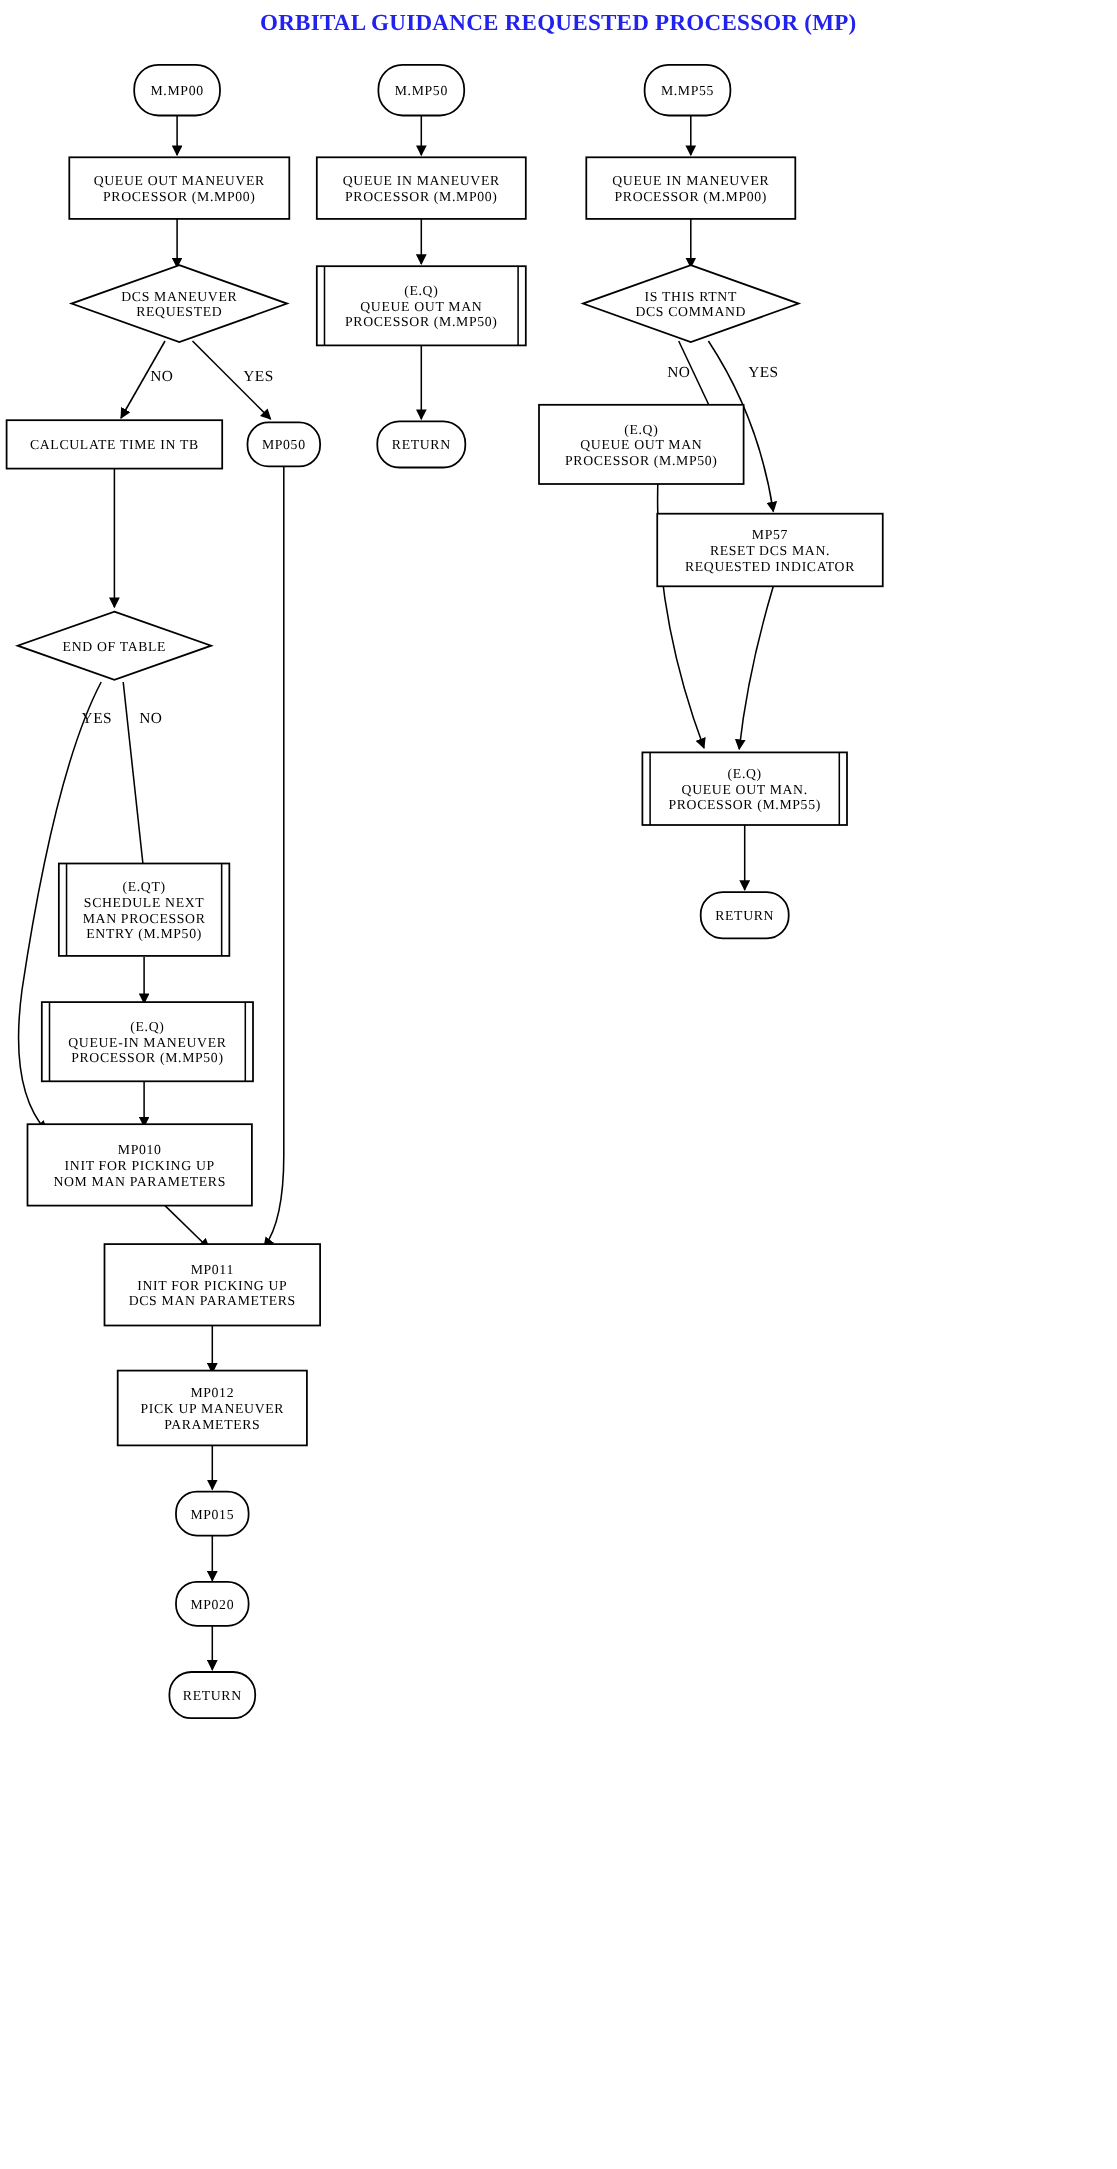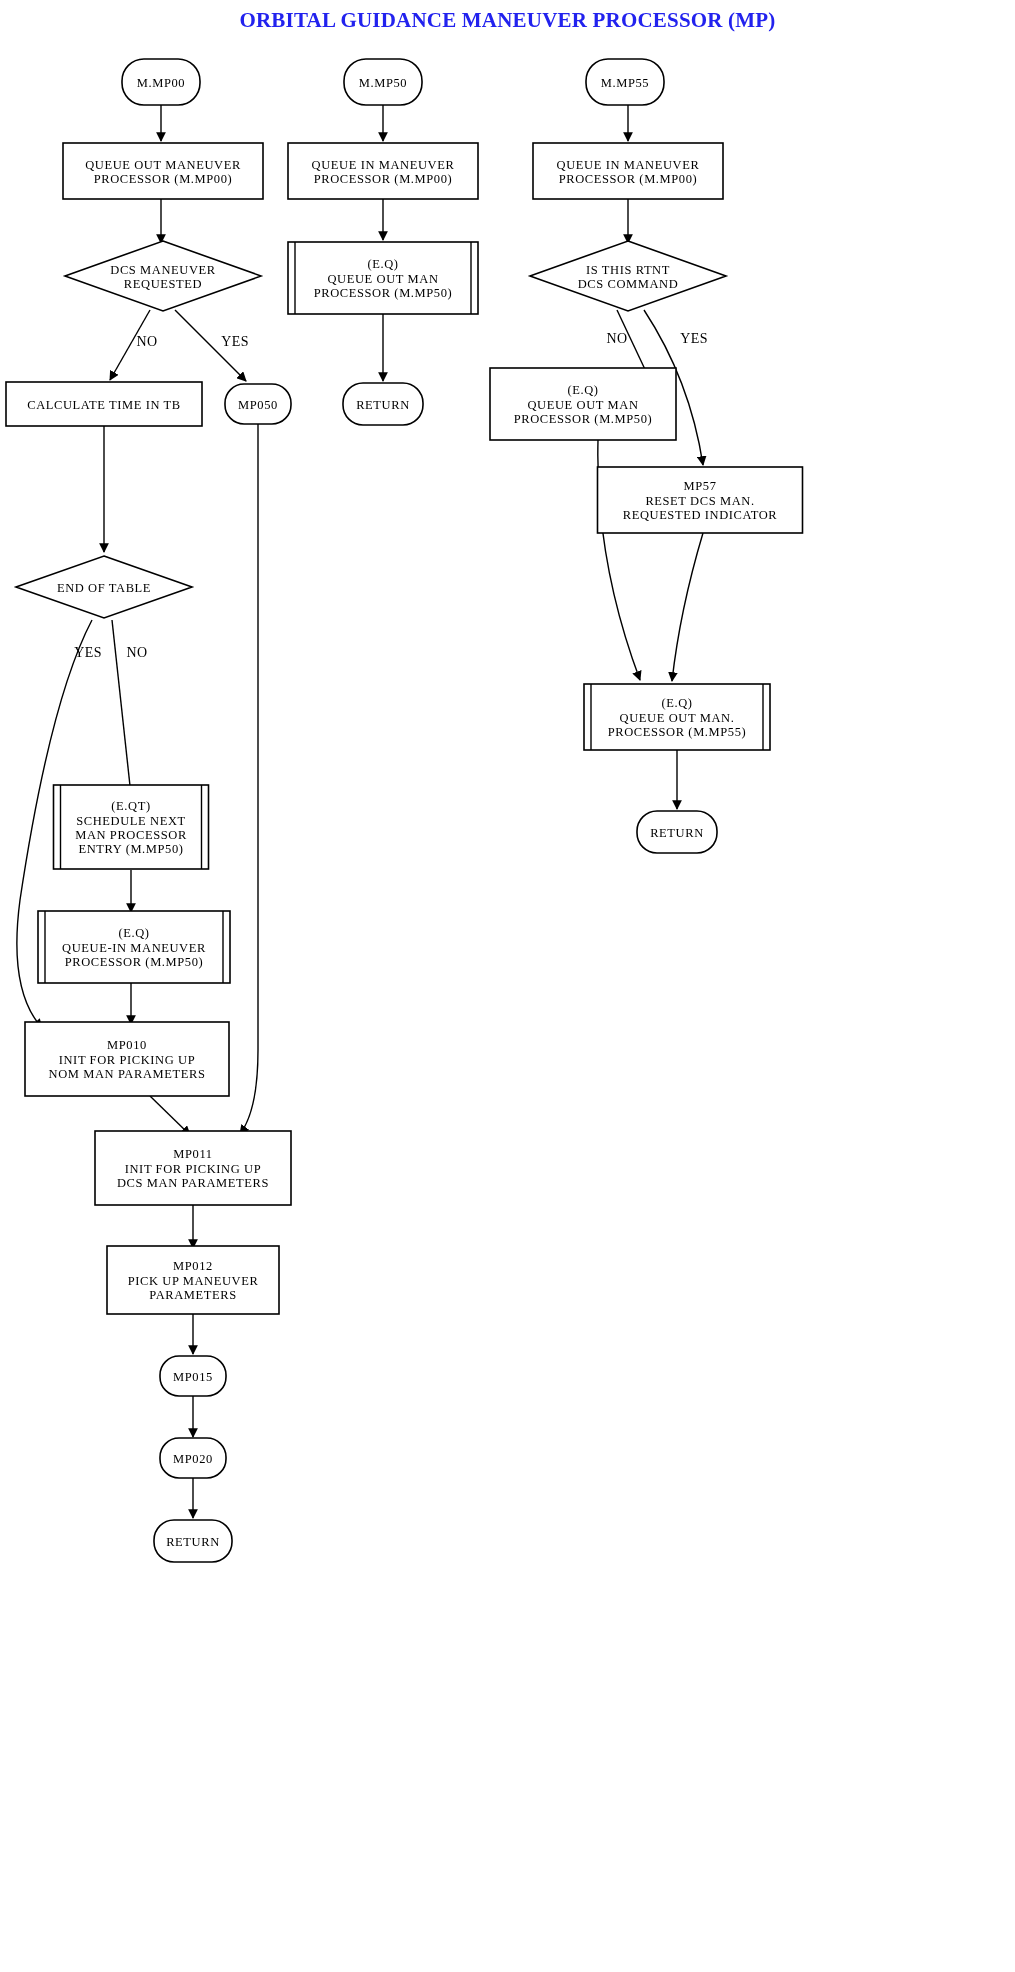--- a/index.html
+++ b/index.html
@@ -60,21 +60,21 @@
     fill: #000000;
     text-anchor: middle;
     letter-spacing: 0.4px;
   }
 </style>
 </head>
 <body>
 
 <div id="page">
 
-  <div id="chart-title">ORBITAL GUIDANCE MANEUVER PROCESSOR (MP)</div>
+  <div id="chart-title">ORBITAL GUIDANCE REQUESTED PROCESSOR (MP)</div>
 
   <svg id="flow" width="1015" height="1972" viewBox="0 0 1015 1972">
 
     <defs>
       <marker id="arrow" viewBox="0 0 10 10" refX="9" refY="5" markerWidth="7" markerHeight="7" orient="auto-start-reverse">
         <path d="M 0 0 L 10 5 L 0 10 z" fill="#000000"></path>
       </marker>
     </defs>
 
     <g id="edges">

